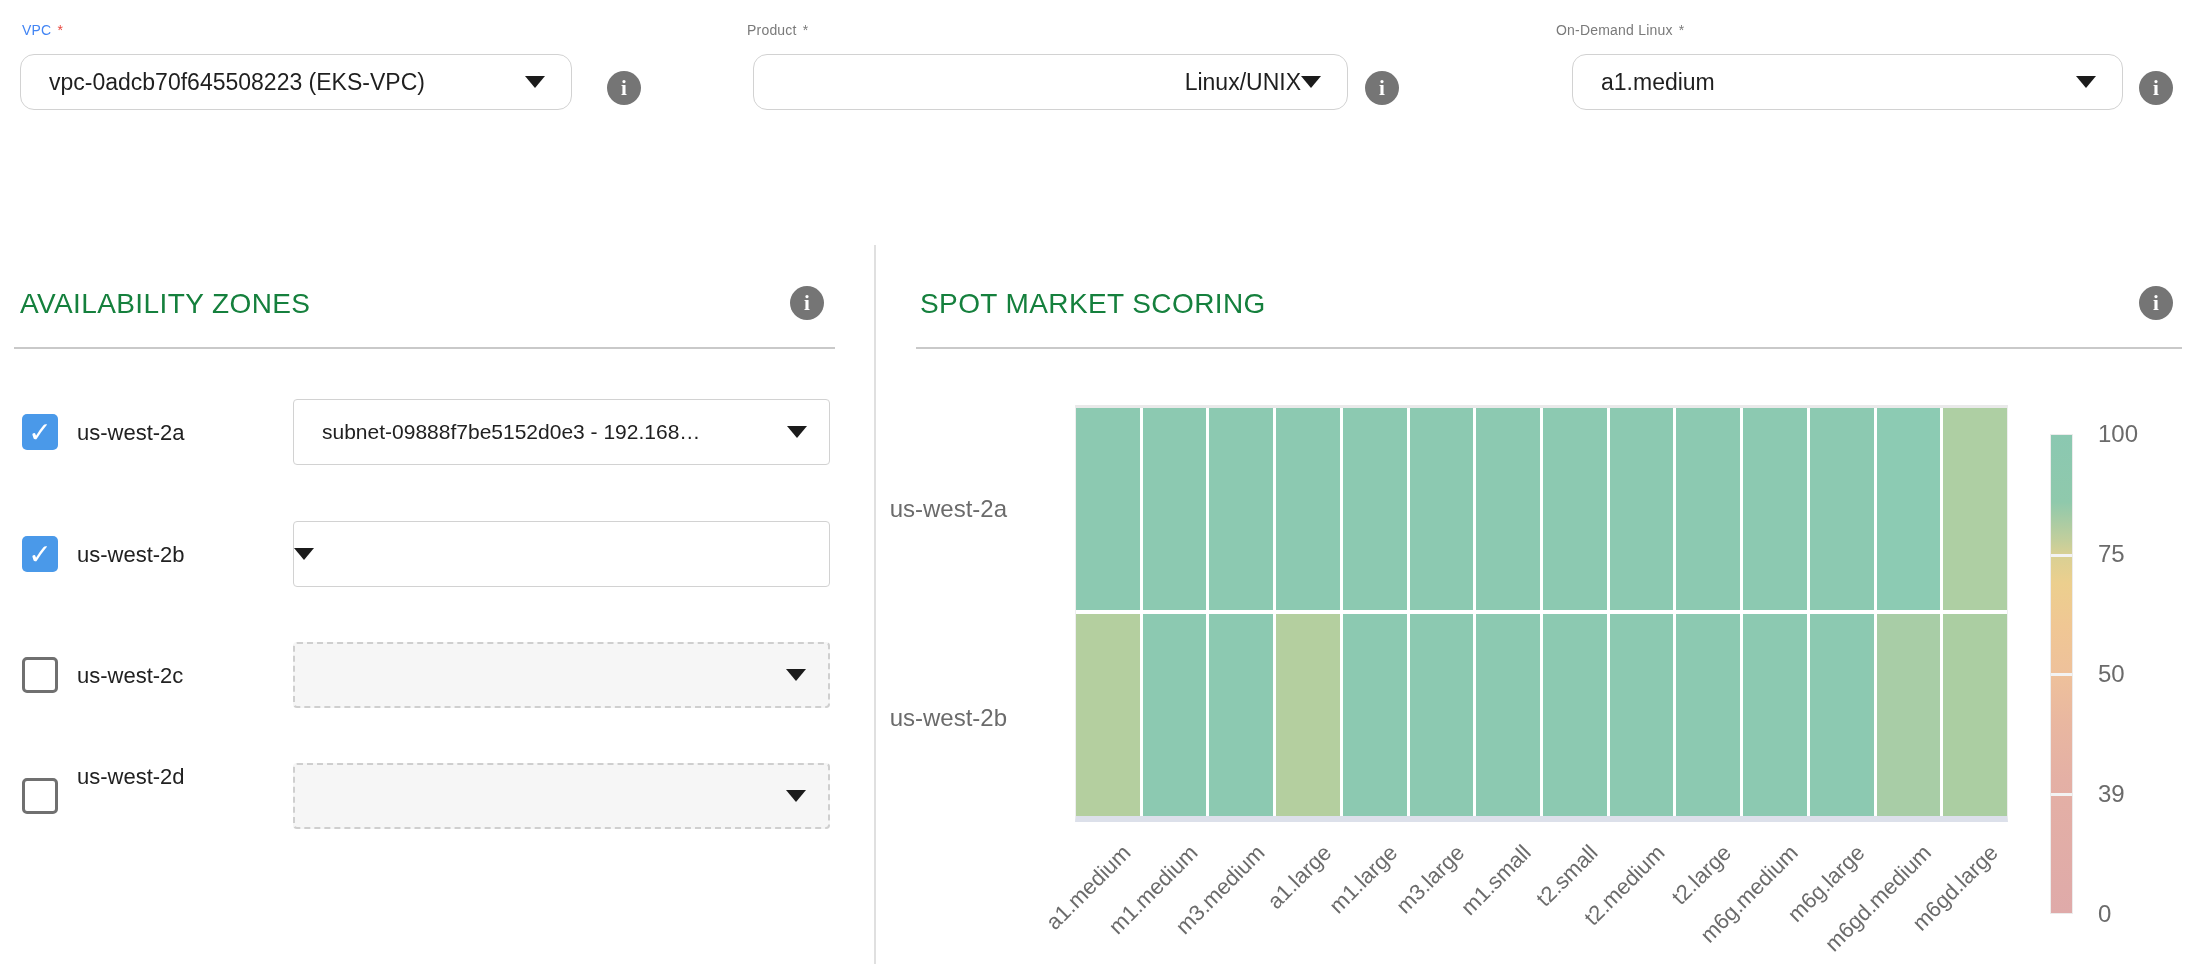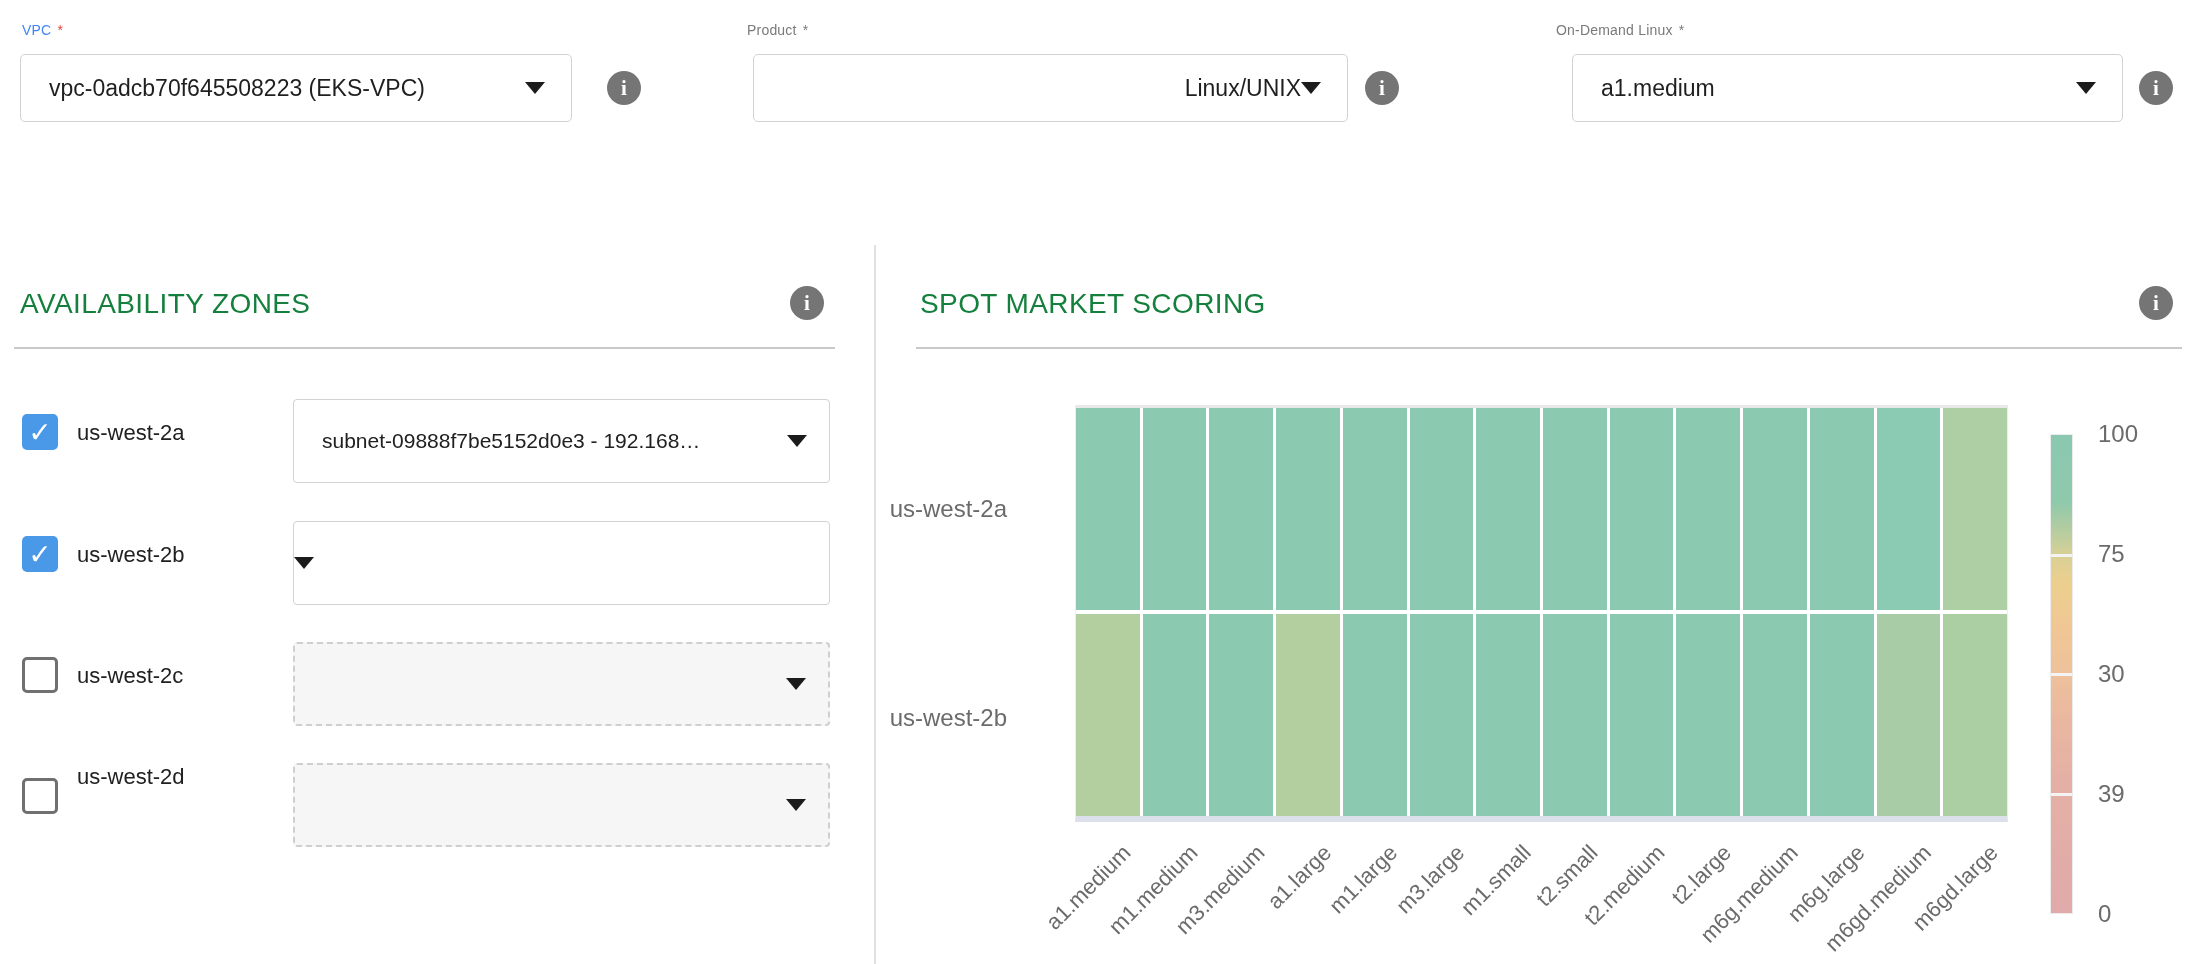--- a/index.html
+++ b/index.html
@@ -5,27 +5,27 @@
   * { margin:0; padding:0; box-sizing:border-box; }
   html,body { width:2196px; height:964px; background:#ffffff; overflow:hidden;
               font-family:"Liberation Sans","DejaVu Sans",sans-serif; position:relative; }
 
   
   .field-label { position:absolute; font-size:14px; color:#7a7a7a; letter-spacing:.2px; }
   .field-label.blue { color:#4285f4; }
   .field-label .req { margin-left:6px; }
   .field-label.blue .req { color:#e8453c; }
 
-  .select { position:absolute; height:68px; background:#fff; border:1px solid #d2d2d2;
-            border-radius:5px; display:flex; align-items:center; cursor:pointer; }
+  .select { position:absolute; height:56px; background:#fff; border:1px solid #d2d2d2;
+            border-radius:14px; display:flex; align-items:center; cursor:pointer; }
   .select .select-value { padding-left:28px; font-size:23px; color:#1f1f1f; white-space:nowrap;
                           overflow:hidden; flex:1; }
   .select .caret { width:0; height:0; border-left:10px solid transparent; border-right:10px solid transparent;
                    border-top:12px solid #1b1b1b; margin-right:26px; flex:none; }
-  .select.zone-select { height:84px; border-radius:4px;gap:11px; }
+  .select.zone-select { height:66px; border-radius:4px;gap:11px; }
   .select.zone-select .select-value { font-size:21px; color:#212121; }
   .select.disabled { border:2px dashed #cfcfcf; background:#f6f6f6; cursor:default; }
 
   .info-icon { position:absolute; width:34px; height:34px; border-radius:50%; background:#757575;
                color:#ffffff; font-size:21px; font-weight:bold; display:flex; align-items:center;
                justify-content:center; cursor:pointer; font-family:"Liberation Serif","DejaVu Serif",serif; }
 
   
   .section-title { position:absolute; font-size:28px; color:#15803d; letter-spacing:.4px; }
   .h-divider { position:absolute; height:2px; background:#c9c9c9; }
@@ -178,16 +178,16 @@
     <div class="xlab" style="right: 23.3214px;">m6gd.large</div>
   </div>
 <div id="legend-bar" style="background: linear-gradient(rgb(139, 200, 177) 0%, rgb(143, 201, 172) 14%, rgb(194, 206, 156) 22%, rgb(216, 208, 148) 25%, rgb(236, 207, 142) 31%, rgb(240, 199, 148) 40%, rgb(238, 193, 155) 50%, rgb(233, 183, 160) 60%, rgb(228, 176, 165) 72%, rgb(223, 170, 169) 100%);">
     <div class="tickline" style="top: calc(25% - 1px);"></div>
     <div class="tickline" style="top: calc(50% - 1px);"></div>
     <div class="tickline" style="top: calc(75% - 1px);"></div>
   </div>
 <div id="legend-labels">
     <div class="llab" style="top: 0%;">100</div>
     <div class="llab" style="top: 25%;">75</div>
-    <div class="llab" style="top: 50%;">30</div>
+    <div class="llab" style="top: 50%;">50</div>
     <div class="llab" style="top: 75%;">39</div>
     <div class="llab" style="top: 100%;">0</div>
   </div>
 
 </body></html>

